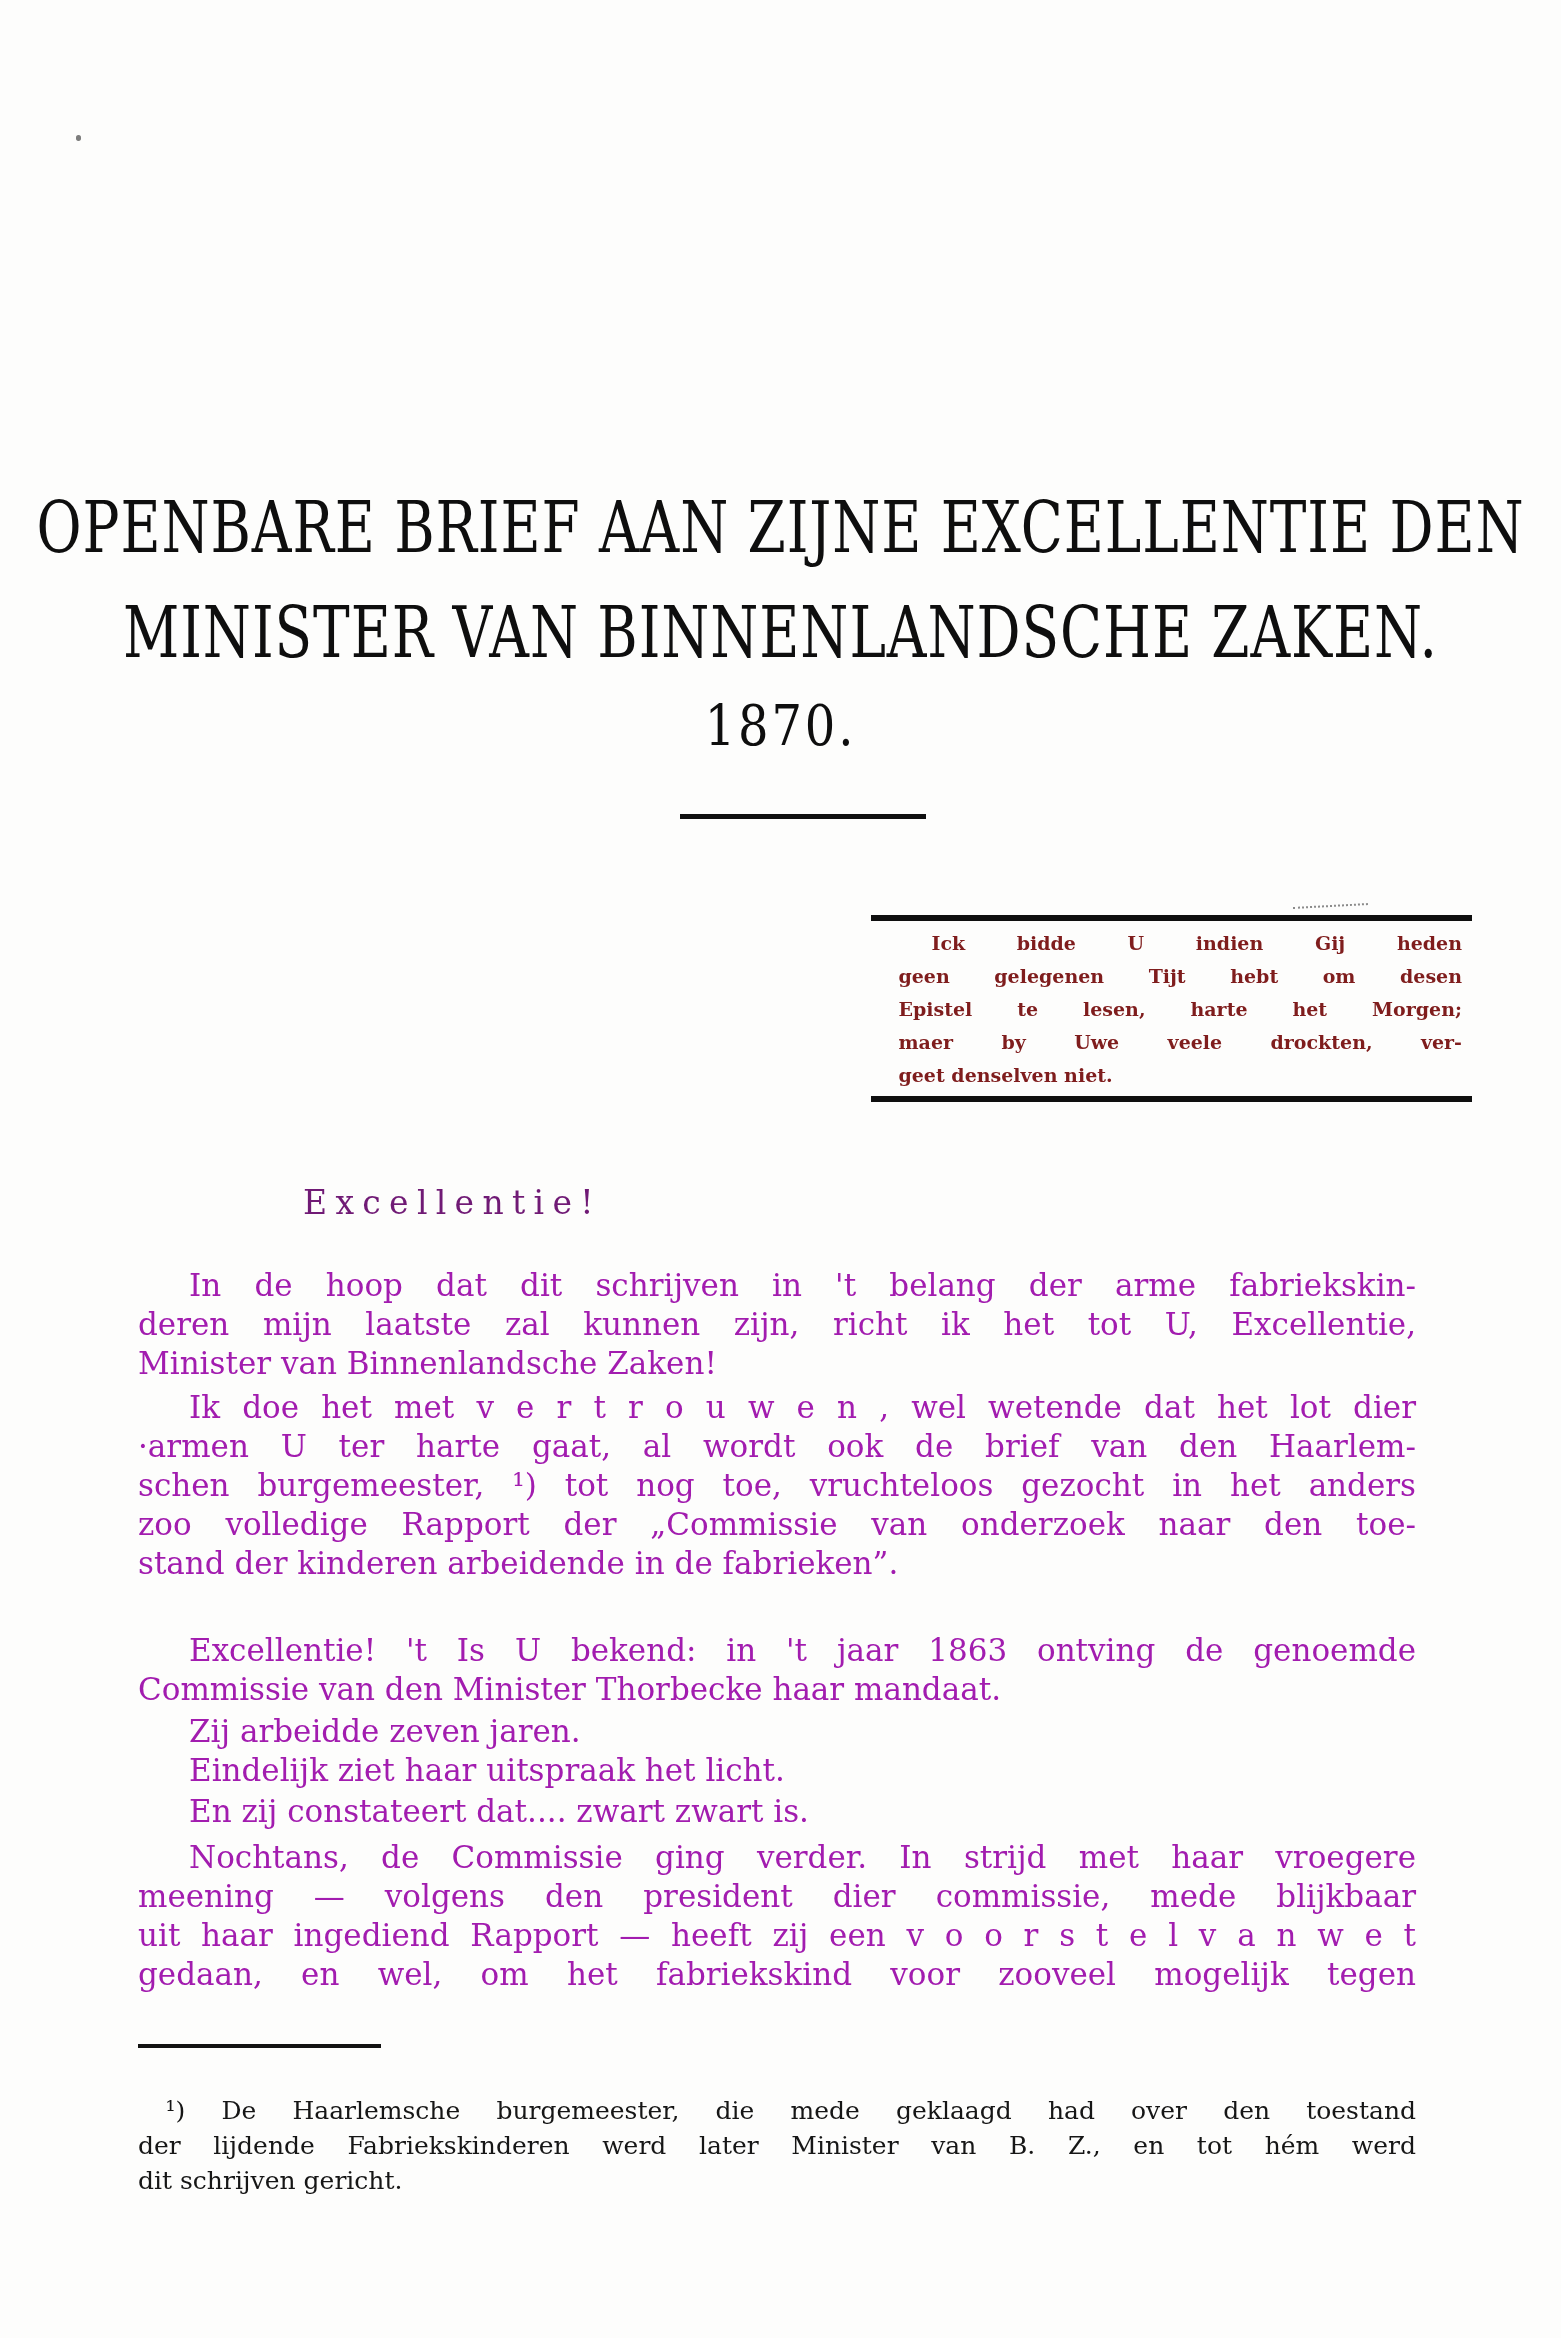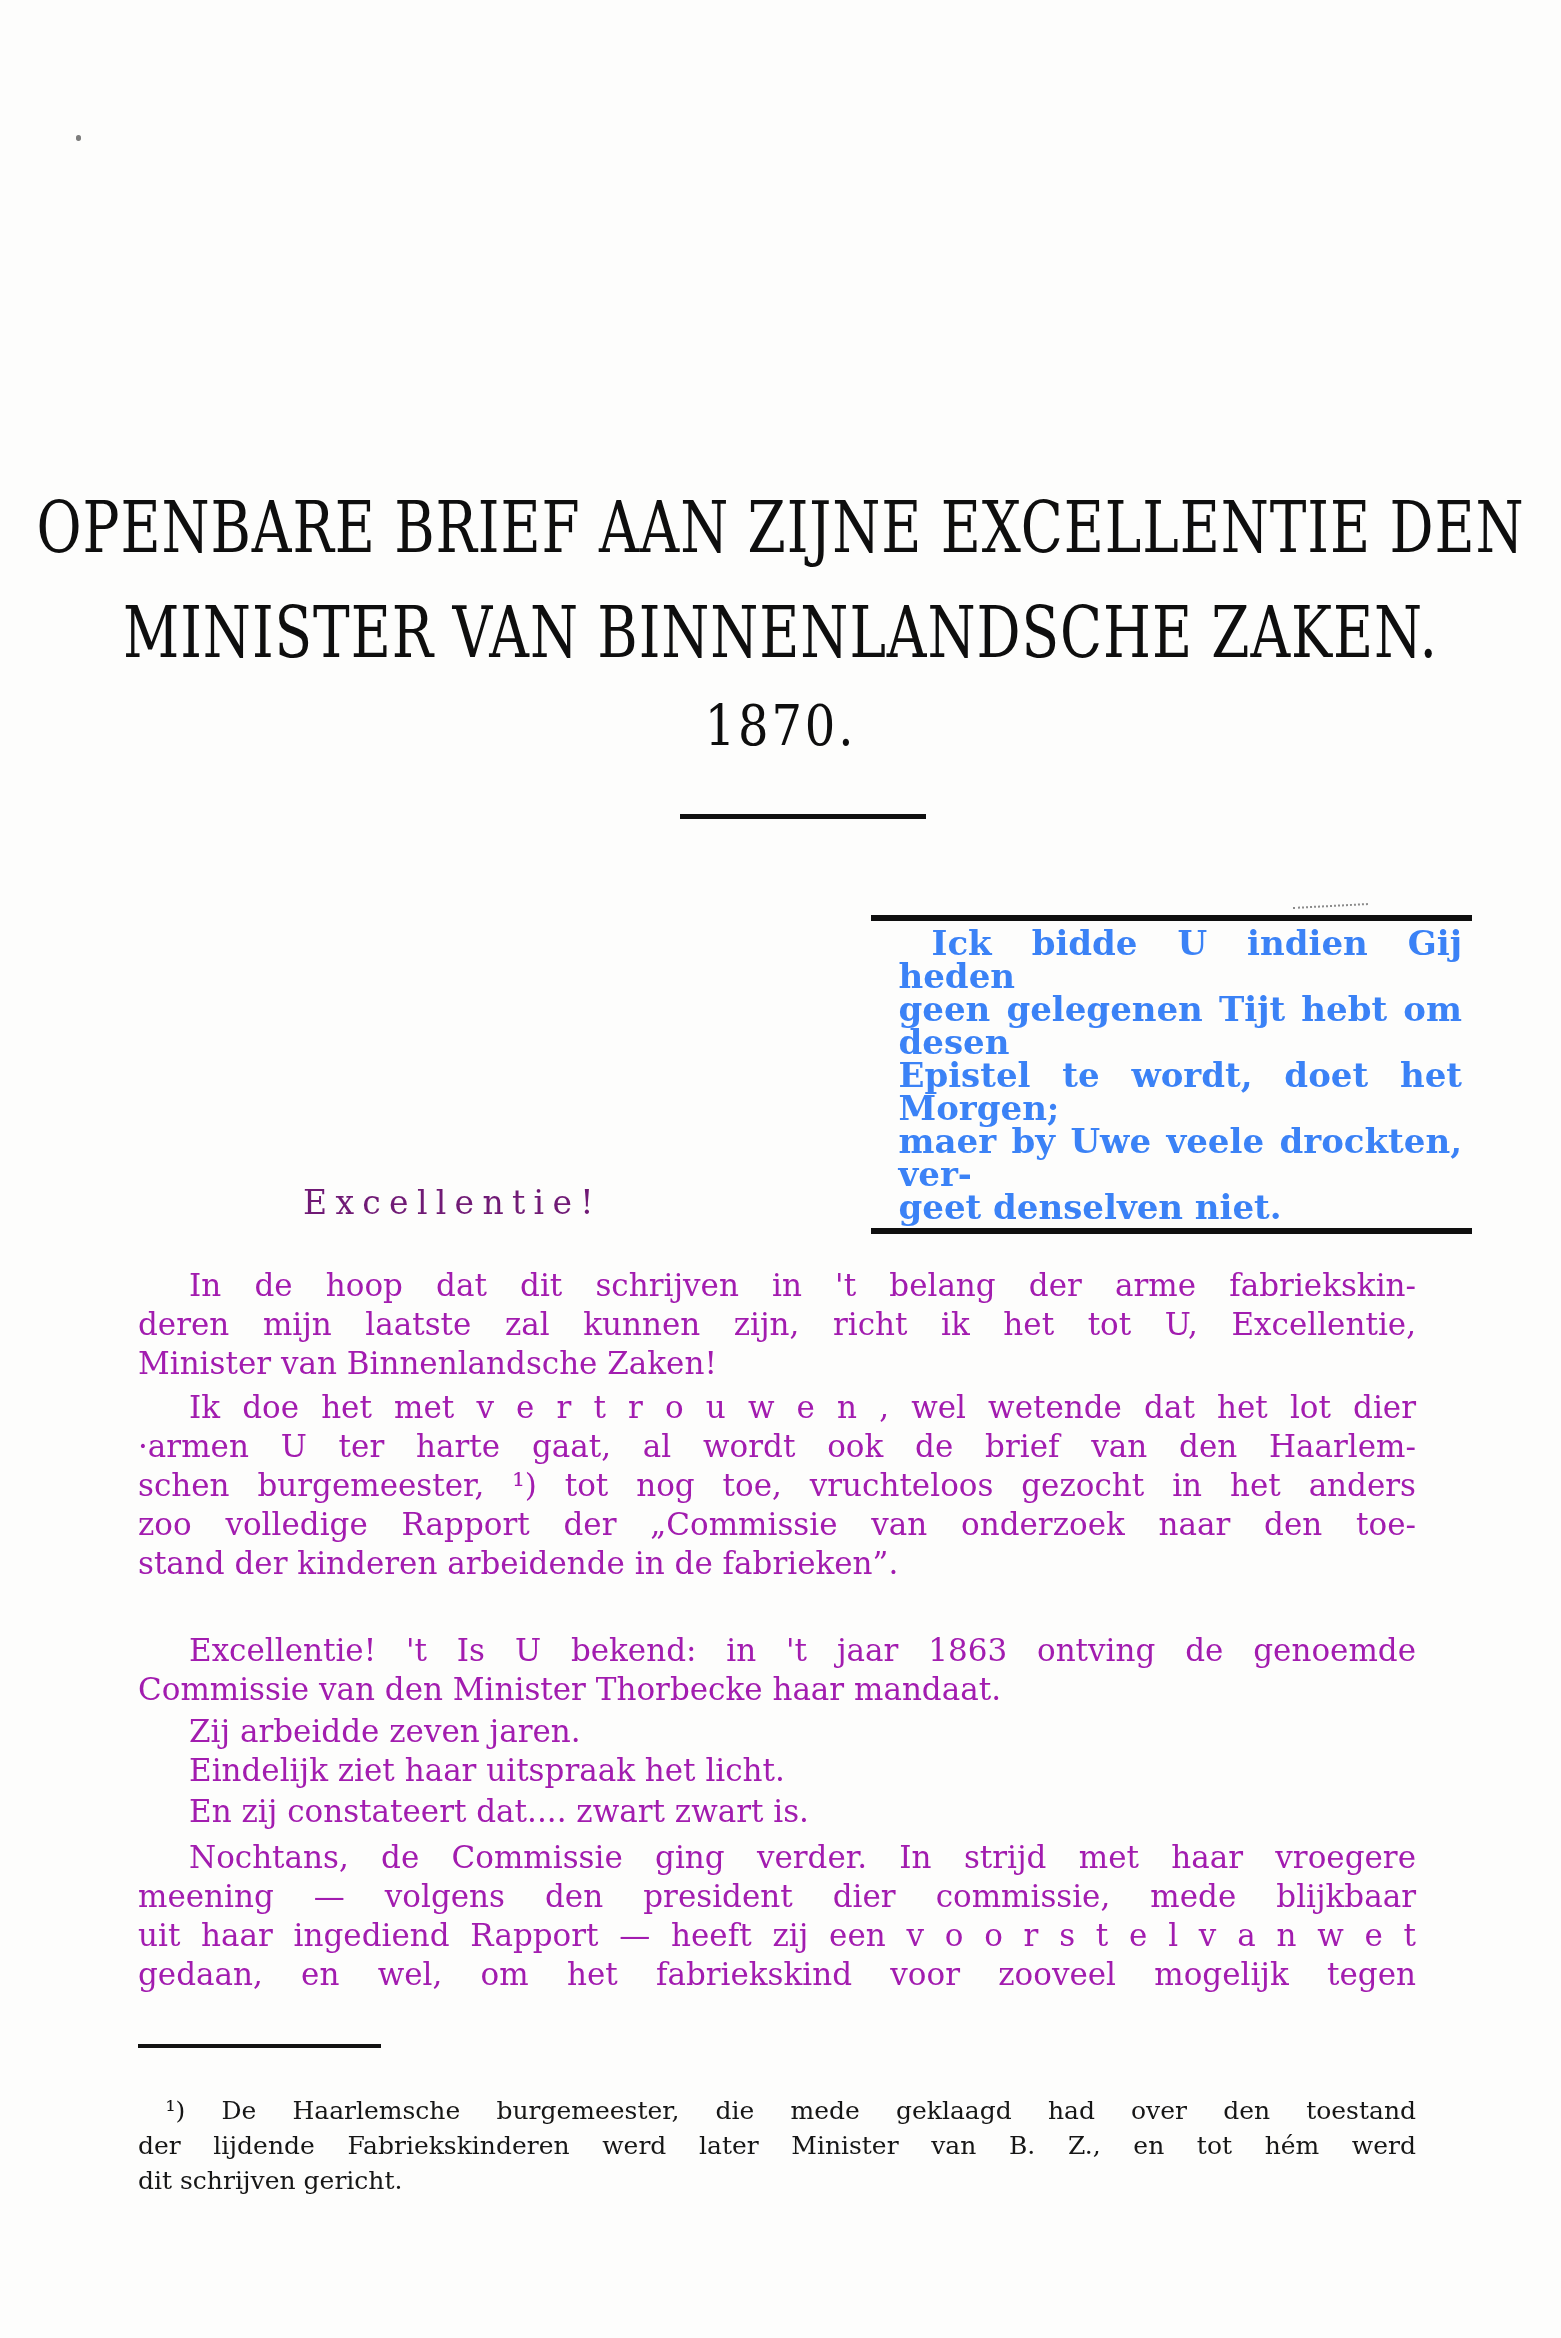--- a/index.html
+++ b/index.html
@@ -29,22 +29,22 @@
     width:246px; height:4.6px; background:#101010;
   }
 
   
   .epigraph {
     position:absolute; left:871px; top:915px; width:601px;
     border-top:6.4px solid #0f0f0f;
     border-bottom:6.4px solid #0f0f0f;
     box-sizing:border-box;
     padding:5.5px 10px 4.6px 27.5px;
-    font-size:34px; line-height:33px; font-weight:bold;
-    color:#3b82f6;
+    font-size:19px; line-height:33px; font-weight:bold;
+    color:#7f1d1d;
   }
   .epigraph .ln { text-align:justify; text-align-last:justify; }
   .epigraph .ln.last { text-align:left; text-align-last:left; }
   .epigraph .ln.ind { text-indent:33px; }
 
   
   .salutation {
     position:absolute; left:303px; top:1183px;
     font-size:33px; line-height:40px; letter-spacing:8.3px;
     color:#701a75; white-space:nowrap;
@@ -102,21 +102,21 @@
   <div class="tline tline2">MINISTER VAN BINNENLANDSCHE ZAKEN.</div>
   <div class="tline tyear">1870.</div>
 
   <div class="title-rule"></div>
 
   <div class="scribble"></div>
 
   <div class="epigraph">
     <div class="ln ind">Ick bidde U indien Gij heden</div>
     <div class="ln">geen gelegenen Tijt hebt om desen</div>
-    <div class="ln">Epistel te wordt, doet het Morgen;</div>
+    <div class="ln">Epistel te lesen, harte het Morgen;</div>
     <div class="ln">maer by Uwe veele drockten, ver-</div>
     <div class="ln last">geet denselven niet.</div>
   </div>
 
   <div class="salutation">Excellentie!</div>
 
   <div class="para p1">
     <div class="ln ind">In de hoop dat dit schrijven in 't belang der arme fabriekskin-</div>
     <div class="ln">deren mijn laatste zal kunnen zijn, richt ik het tot U, Excellentie,</div>
     <div class="ln last">Minister van Binnenlandsche Zaken!</div>

